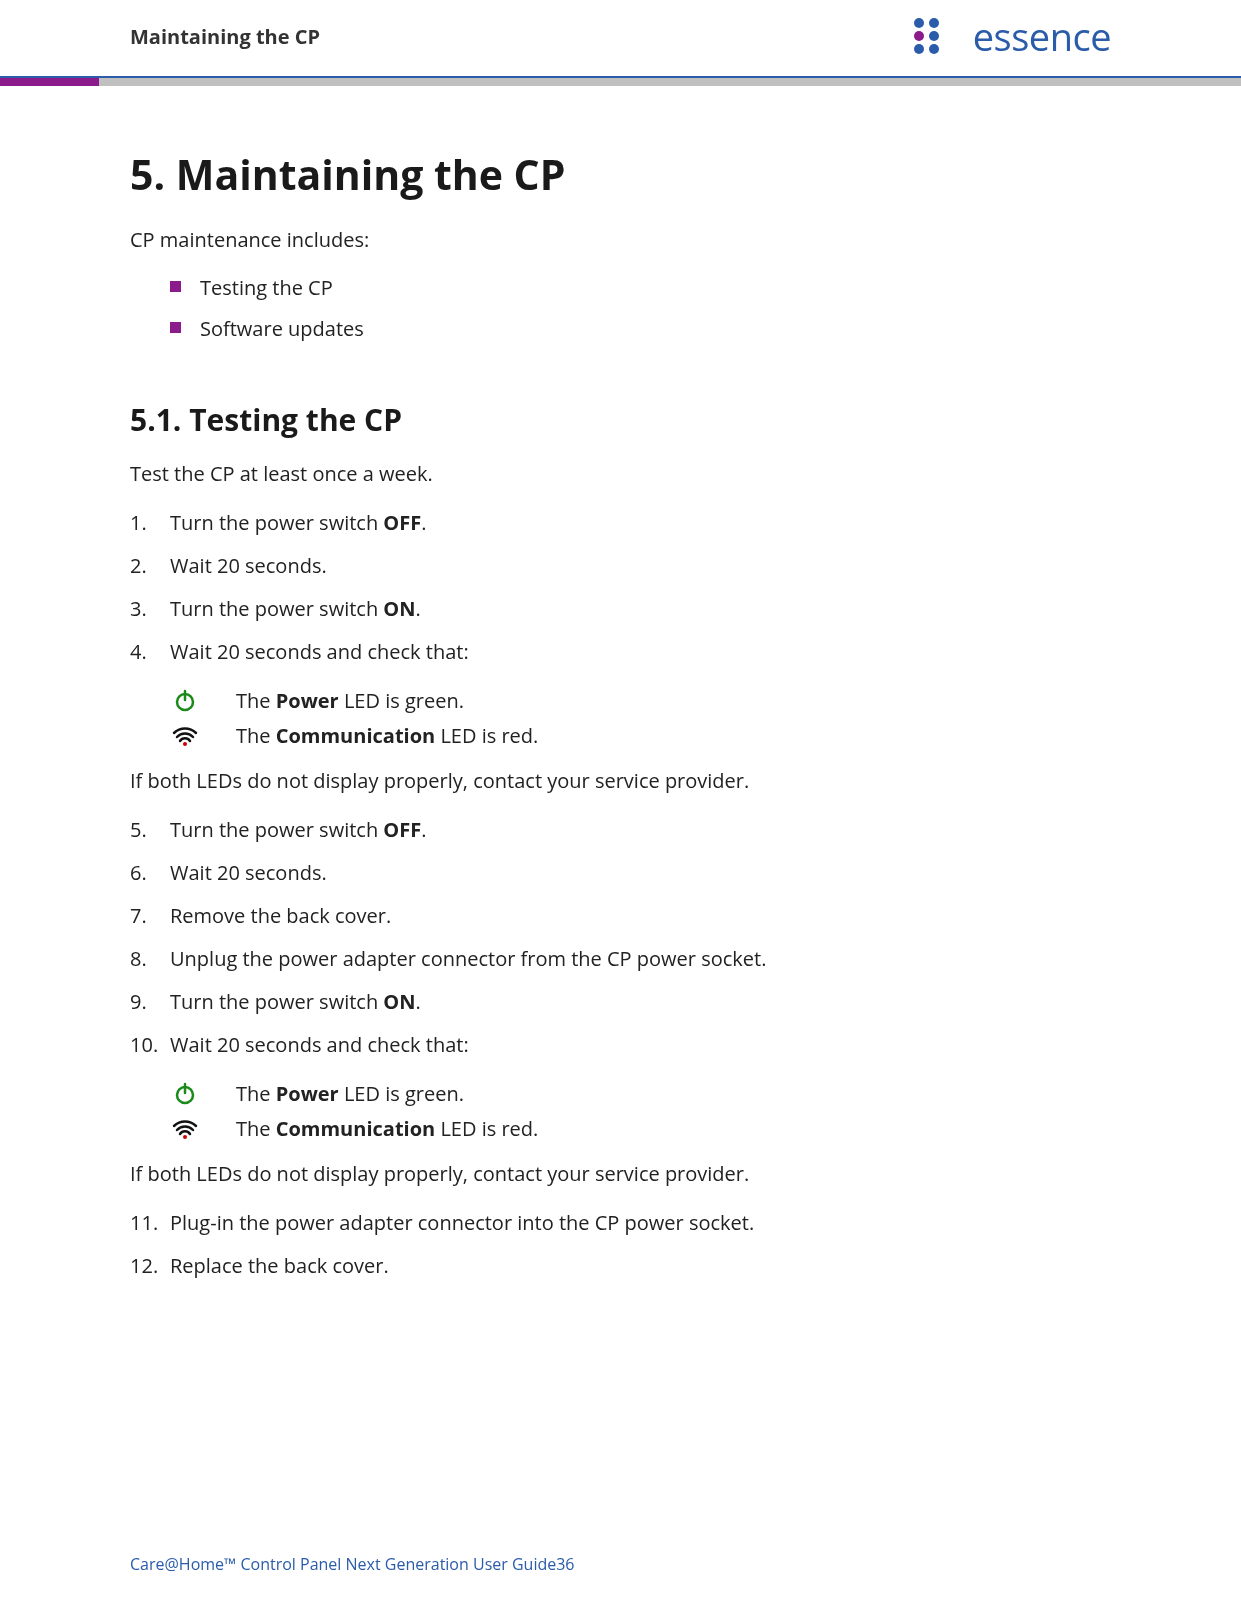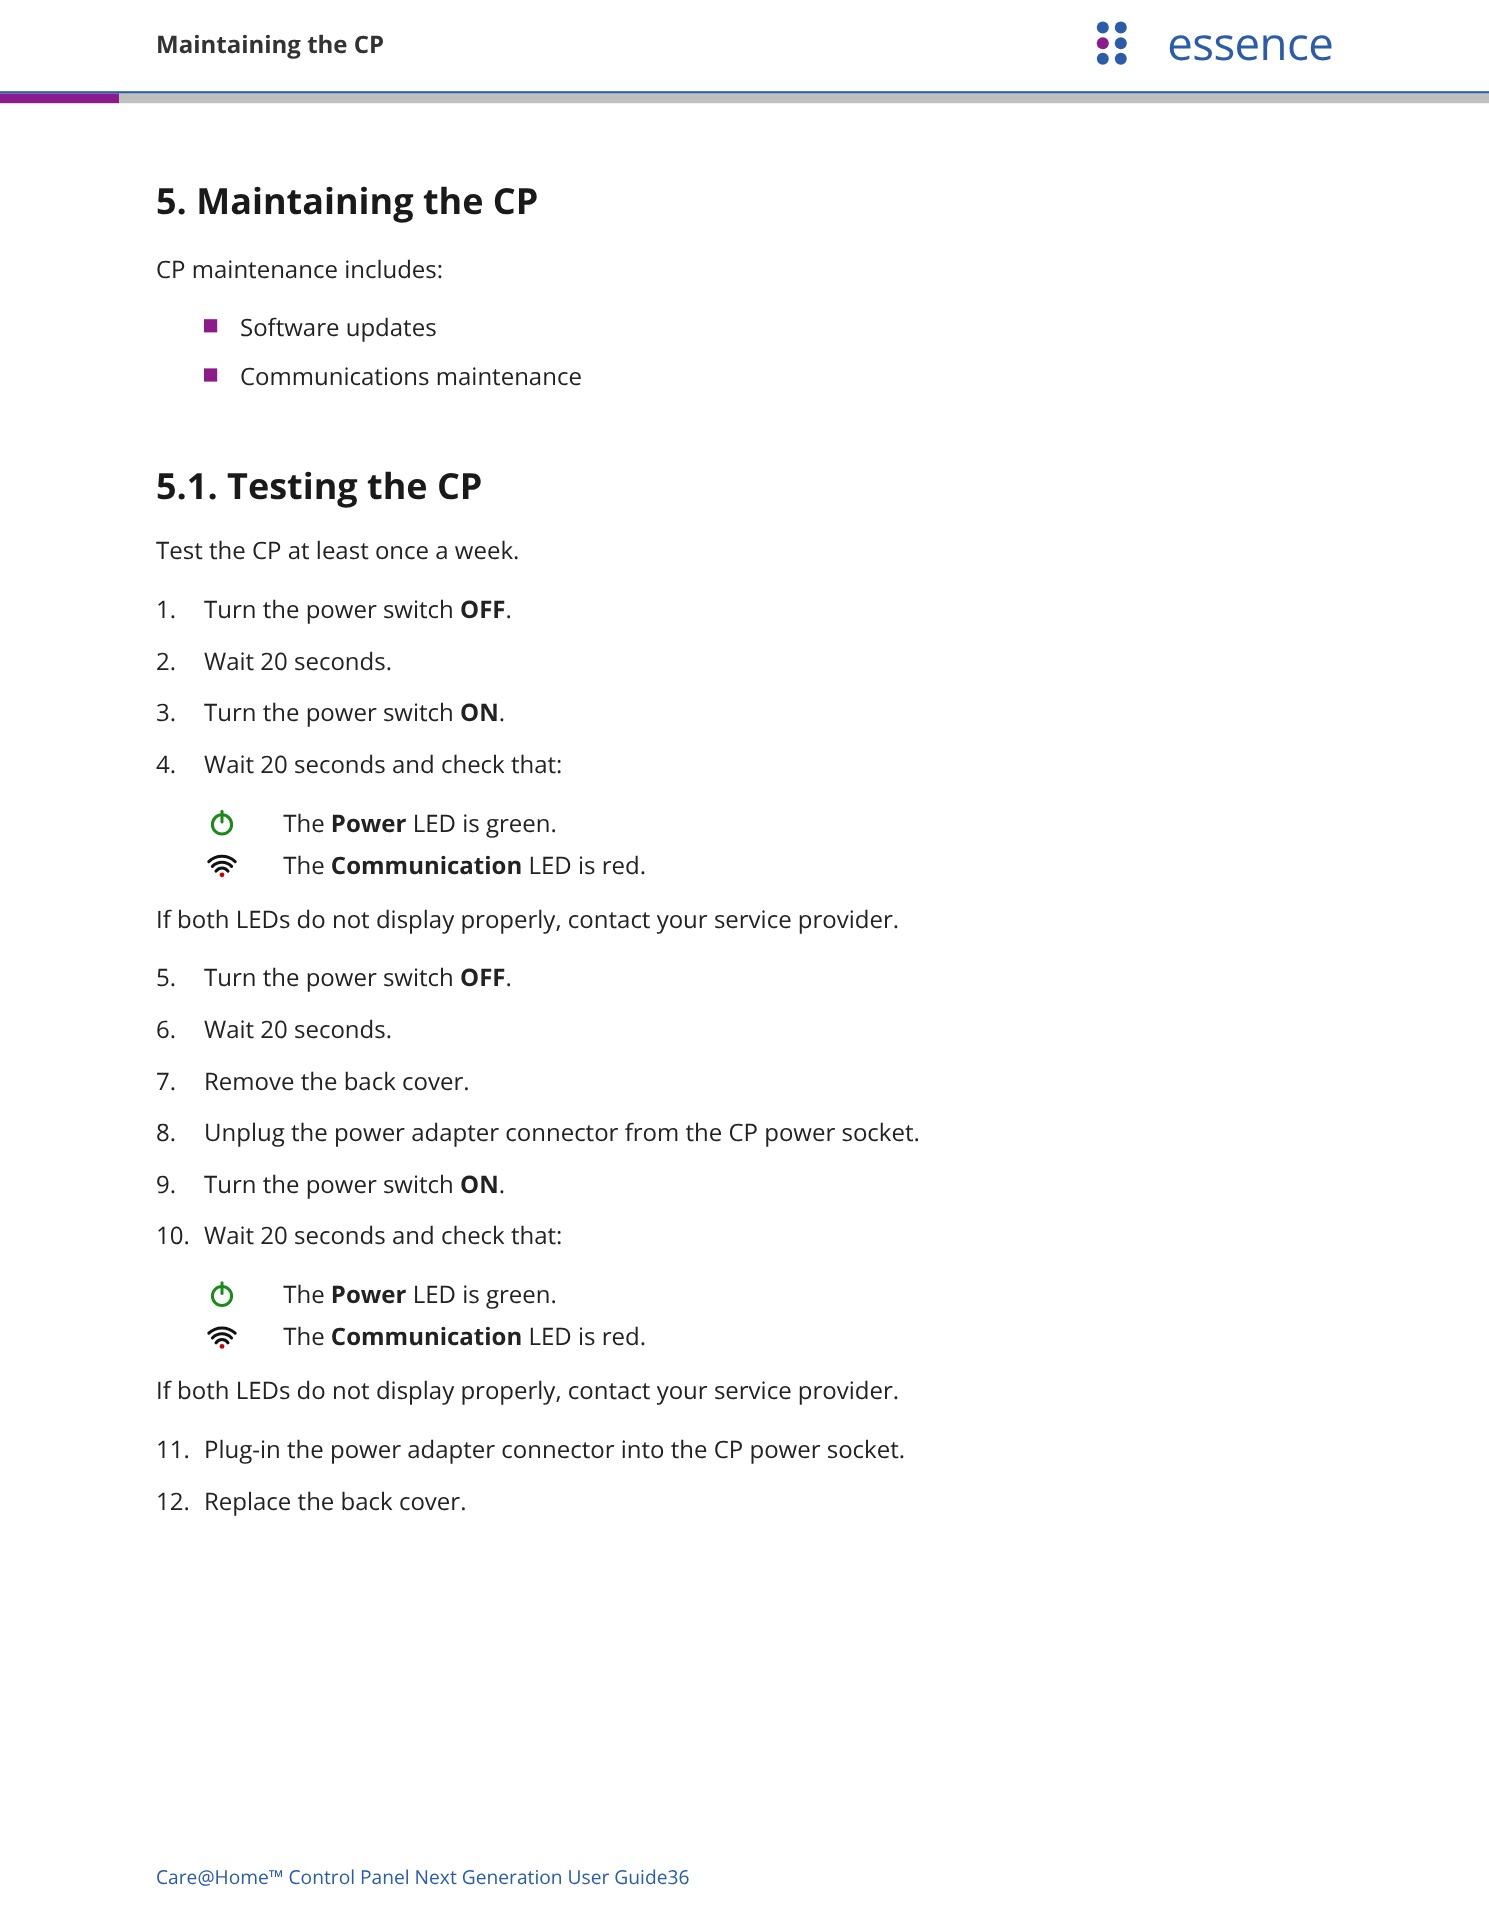--- a/index.html
+++ b/index.html
@@ -51,21 +51,21 @@
   .rule-blue {
     height: 2px;
     background: #2a5caa;
     width: 100%;
     margin-top: 6px;
   }
   .content {
     padding: 0 130px;
   }
   h1.sec {
-    font-size: 30px;
+    font-size: 41px;
     font-weight: 700;
     color: #1a1a1a;
     margin: 0 0 24px 0;
   }
   h2.sub {
     font-size: 30px;
     font-weight: 700;
     color: #1a1a1a;
     margin: 50px 0 20px 0;
   }
@@ -164,22 +164,22 @@
       <span class="logo-text">essence</span>
     </div>
   </div>
   <div class="rule-blue"></div>
   <div class="rule-bar"></div>
 
   <div class="content">
     <h1 class="sec">5.   Maintaining the CP</h1>
     <p>CP maintenance includes:</p>
     <ul class="sq">
+      <li>Testing the CP</li>
       <li>Software updates</li>
-      <li>Communications maintenance</li>
     </ul>
 
     <h2 class="sub">5.1.   Testing the CP</h2>
     <p>Test the CP at least once a week.</p>
 
     <ol class="steps">
       <li><span>Turn the power switch </span><span class="bold">OFF</span><span>.</span></li>
       <li>Wait 20 seconds.</li>
       <li><span>Turn the power switch </span><span class="bold">ON</span><span>.</span></li>
       <li>Wait 20 seconds and check that:</li>

